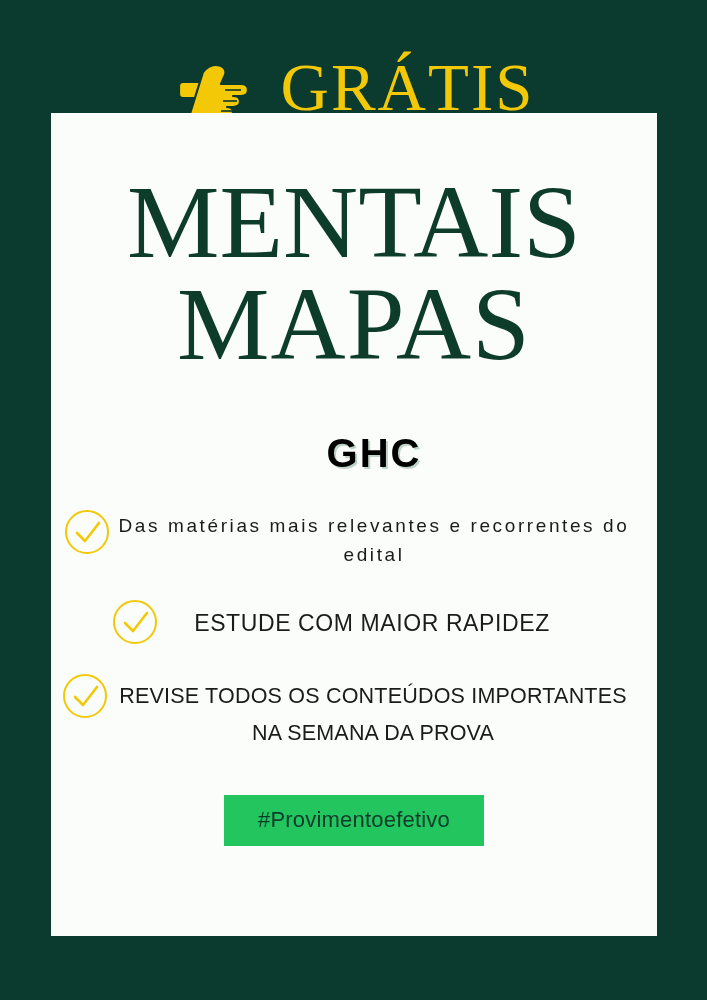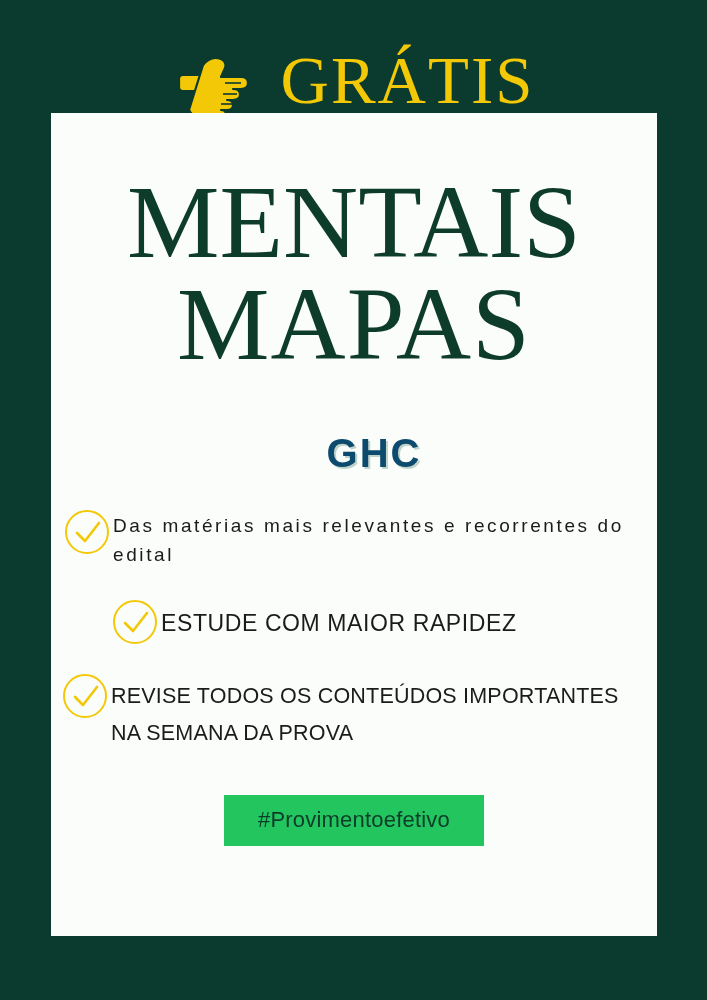--- a/index.html
+++ b/index.html
@@ -17,21 +17,21 @@
     position: relative;
     width: 707px;
     height: 1000px;
     background: #0b3b2e;
     box-sizing: border-box;
   }
 
   
   .free-banner {
     position: absolute;
-    top: 40px;
+    top: 47px;
     left: 0;
     width: 707px;
     height: 80px;
     display: flex;
     align-items: center;
     justify-content: center;
     gap: 12px;
   }
   .hand-icon {
     width: 96px;
@@ -80,21 +80,21 @@
     margin-top: 10px;
   }
 
   .subtitle {
     text-align: center;
     margin-top: 56px;
     font-family: "Liberation Sans", sans-serif;
     font-weight: bold;
     font-size: 40px;
     letter-spacing: 2px;
-    color: #0c4a6e;
+    color: #000000;
     text-shadow: 2px 2px 0 rgba(120,160,140,0.45);
     padding-left: 40px;
   }
 
   
   .bullets {
     margin-top: 34px;
   }
   .bullet {
     position: relative;
@@ -116,21 +116,21 @@
     left: 6px;
     top: 6px;
     width: 30px;
     height: 30px;
   }
   .bullet-text {
     flex: 1 1 auto;
     color: #1b1b1b;
     font-size: 19px;
     line-height: 1.55;
-    text-align: left;
+    text-align: center;
     padding: 0 4px;
   }
 
   .bullet-1 { padding-left: 14px; padding-right: 18px; margin-top: 8px; }
   .bullet-1 .bullet-text {
     letter-spacing: 2.6px;
     font-size: 19px;
     margin-top: 1px;
   }
   .bullet-2 { padding-left: 62px; padding-right: 70px; margin-top: 22px; }

